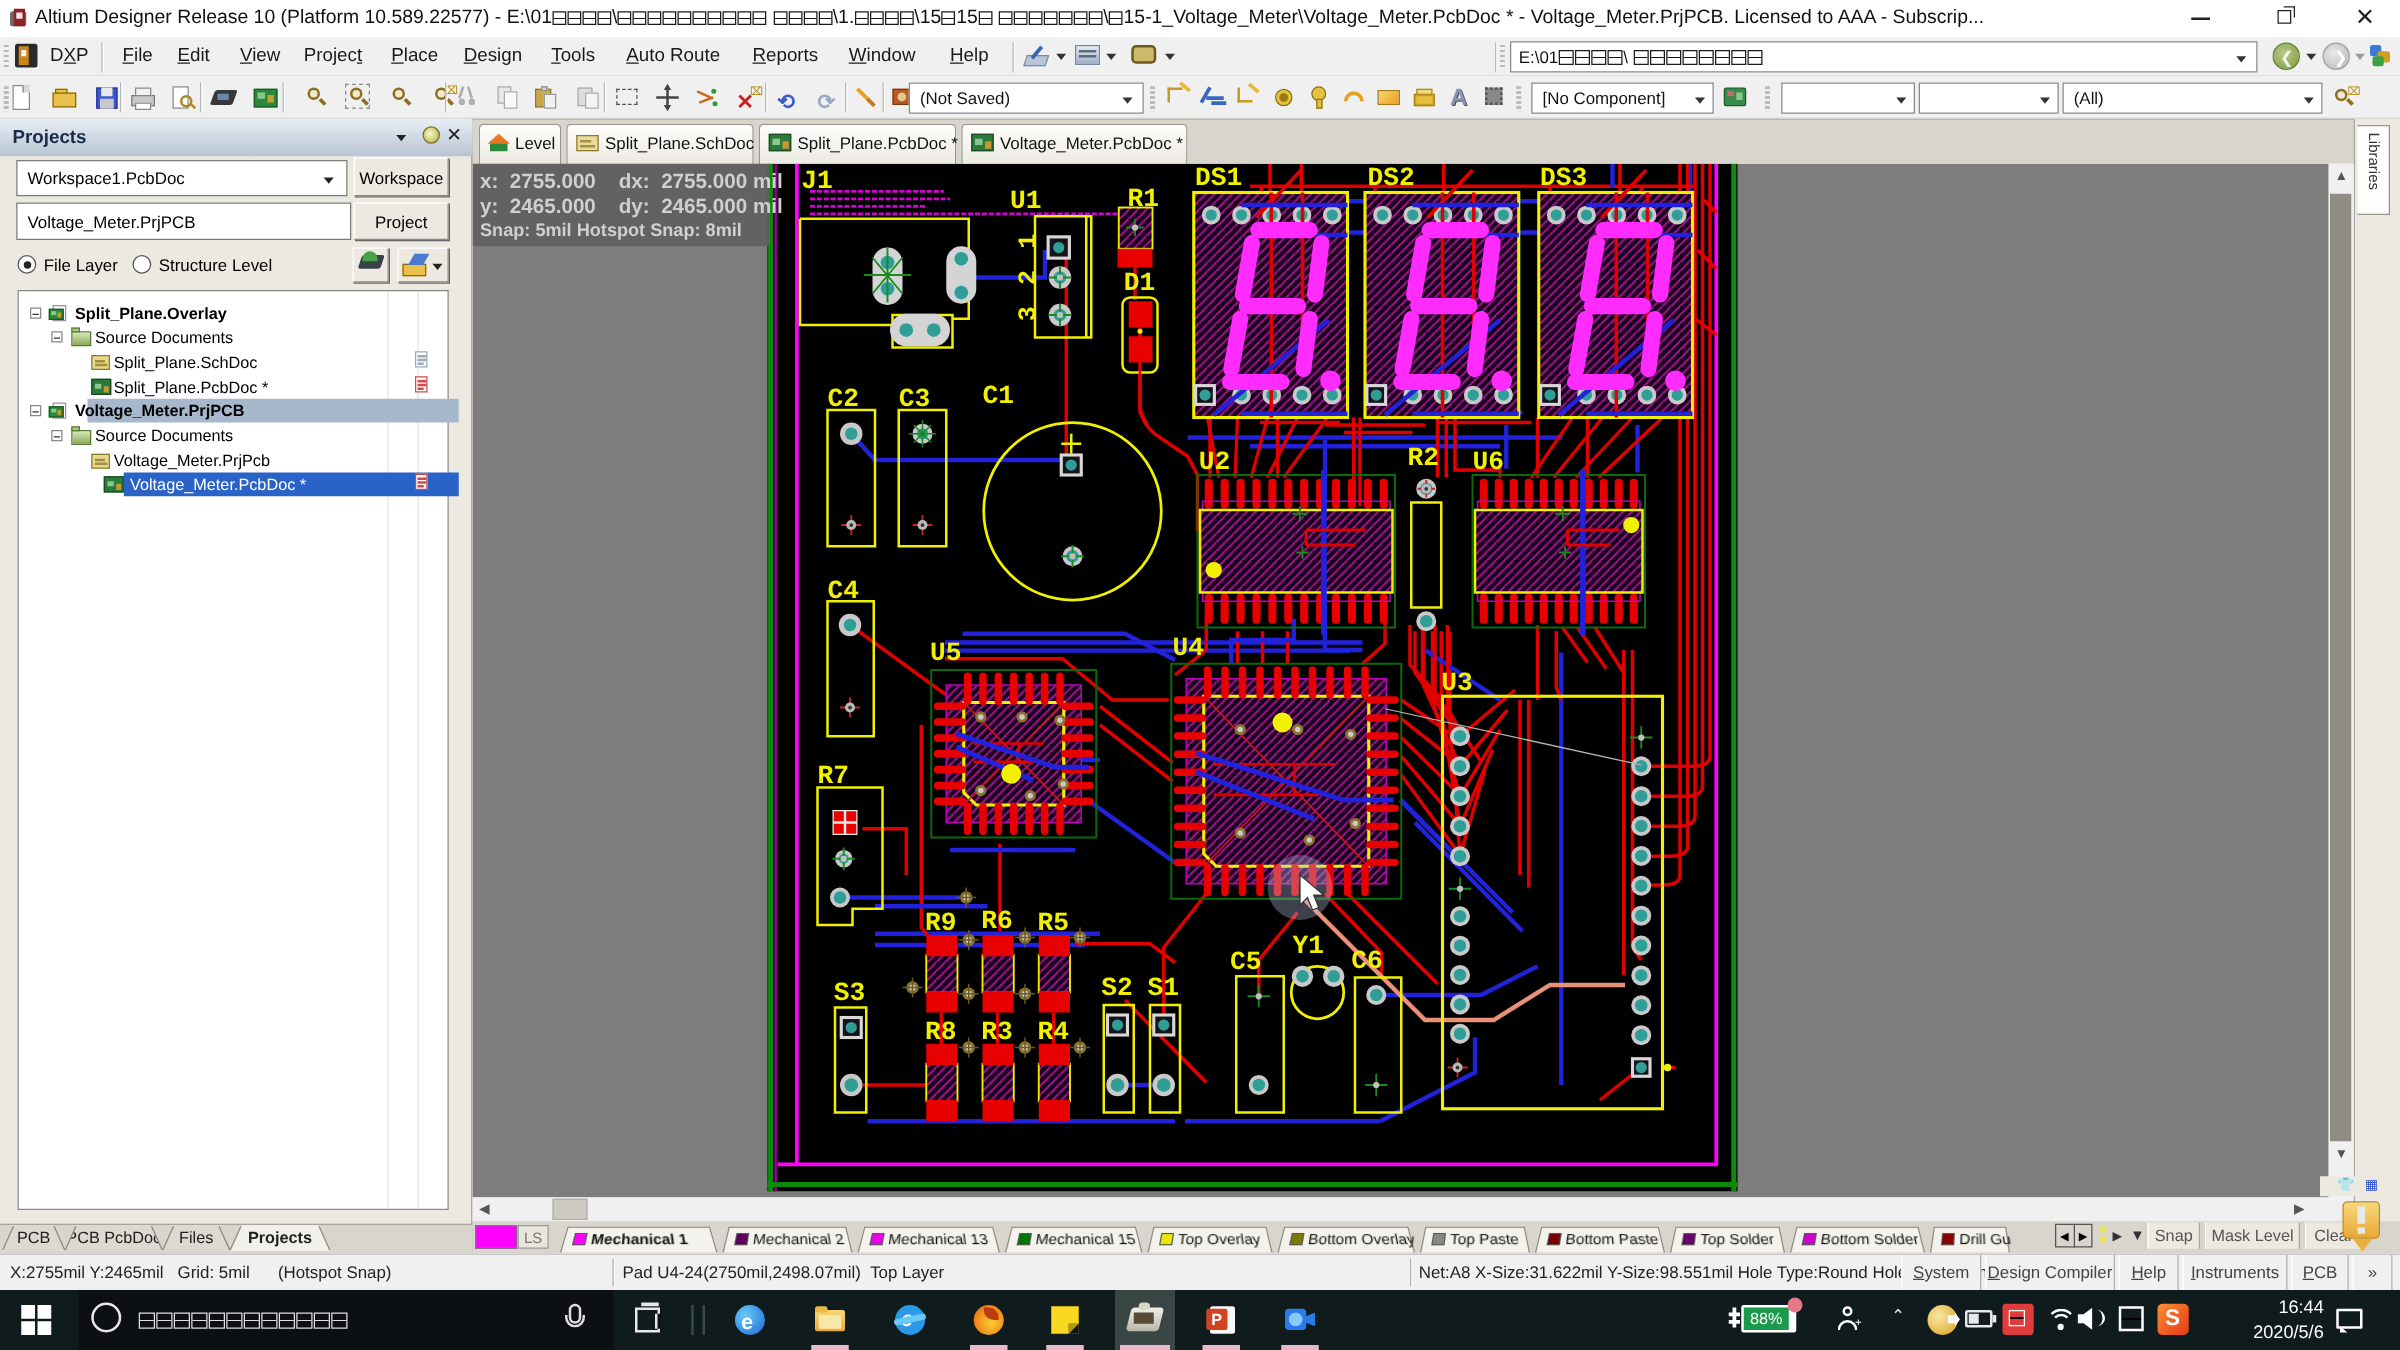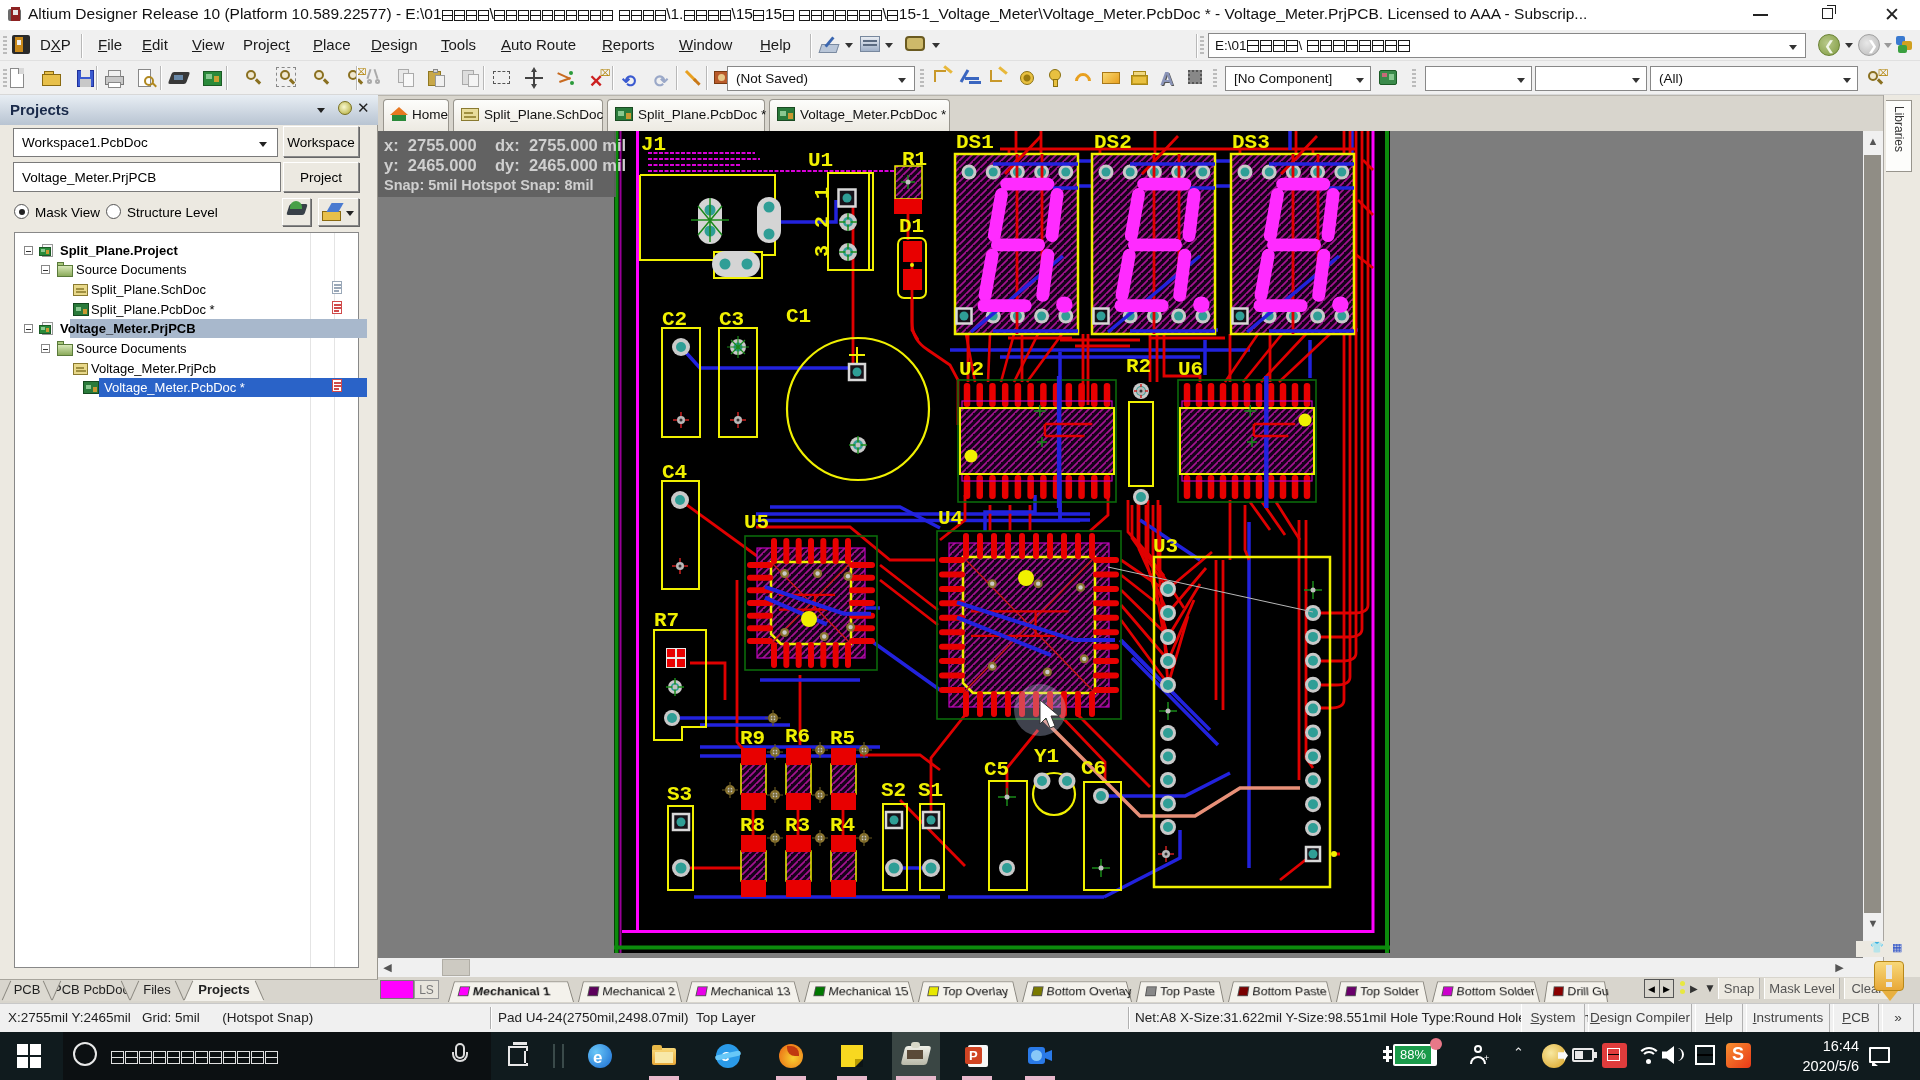--- a/index.html
+++ b/index.html
@@ -258,21 +258,21 @@
 <div class="tbi" style="left:1866px">
       <div style="position:absolute;left:2px;top:4px;width:10px;height:10px;border:2px solid #8a7020;border-radius:7px;background:#f0e8d0"></div>
       <div style="position:absolute;left:11px;top:13px;width:6px;height:3px;background:#8a7020;transform:rotate(45deg)"></div>
       <div style="position:absolute;left:12px;top:1px;width:8px;height:6px;color:#b08000;font-size:9px">⌧</div>
     </div>
 </div>
 <div id="tabbar">
 <div class="dtab" style="left:383px;width:66px"><div style="position:absolute;left:7px;top:7px;width:17px;height:14px">
         <div style="position:absolute;left:1px;top:6px;width:14px;height:8px;background:#2a8a3a"></div>
         <div style="position:absolute;left:-1px;top:0px;width:0;height:0;border-left:9px solid transparent;border-right:9px solid transparent;border-bottom:8px solid #e87820"></div>
-      </div><span style="margin-left:28px">Home</span></div>
+      </div><span style="margin-left:28px">Level</span></div>
 <div class="dtab" style="left:453px;width:150px"><div style="position:absolute;left:7px;top:8px;width:18px;height:13px;background:#e8dc9a;border:1px solid #8a7a30">
         <div style="position:absolute;left:2px;top:3px;width:9px;height:2px;background:#a09040"></div>
         <div style="position:absolute;left:2px;top:7px;width:12px;height:2px;background:#a09040"></div>
       </div><span style="margin-left:30px">Split_Plane.SchDoc</span></div>
 <div class="dtab" style="left:607px;width:158px"><div style="position:absolute;left:7px;top:7px;width:18px;height:14px;background:#2a7a3a;border:1px solid #1a4a22">
         <div style="position:absolute;left:2px;top:3px;width:6px;height:5px;background:#8ac890"></div>
         <div style="position:absolute;left:10px;top:5px;width:5px;height:6px;background:#c89830"></div>
       </div><span style="margin-left:30px">Split_Plane.PcbDoc *</span></div>
 <div class="dtab active" style="left:769px;width:181px"><div style="position:absolute;left:7px;top:7px;width:18px;height:14px;background:#2a7a3a;border:1px solid #1a4a22">
         <div style="position:absolute;left:2px;top:3px;width:6px;height:5px;background:#8ac890"></div>
@@ -917,36 +917,36 @@
       <div class="darr" style="right:10px;top:13px;border-top-color:#222"></div>
     </div>
 <div class="btn" style="left:283px;top:31px;width:76px;height:31px;line-height:31px">Workspace</div>
 <div class="fld" style="left:13px;top:67px;width:268px;height:30px">
       <span style="position:absolute;left:8px;top:7px;font-size:13.5px">Voltage_Meter.PrjPCB</span>
     </div>
 <div class="btn" style="left:283px;top:67px;width:76px;height:30px;line-height:30px">Project</div>
 <div style="position:absolute;left:14px;top:109px;width:15px;height:15px;border:1px solid #555;border-radius:9px;background:#fff">
       <div style="position:absolute;left:3.5px;top:3.5px;width:6px;height:6px;background:#222;border-radius:4px"></div>
     </div>
-<div style="position:absolute;left:35px;top:110px;font-size:13.5px">Mask View</div>
+<div style="position:absolute;left:35px;top:110px;font-size:13.5px">File Layer</div>
 <div style="position:absolute;left:106px;top:109px;width:15px;height:15px;border:1px solid #555;border-radius:9px;background:#fff"></div>
 <div style="position:absolute;left:127px;top:110px;font-size:13.5px">Structure Level</div>
 <div class="btn" style="left:282px;top:103px;width:29px;height:28px">
       <div style="position:absolute;left:5px;top:5px;width:18px;height:11px;background:#384048;border-radius:2px;transform:skewX(-18deg)"></div>
       <div style="position:absolute;left:7px;top:2px;width:12px;height:8px;background:#48a048;border-radius:6px 6px 0 0"></div>
     </div>
 <div class="btn" style="left:318px;top:103px;width:41px;height:28px">
       <div style="position:absolute;left:3px;top:12px;width:19px;height:10px;background:#e8c04a;border:1px solid #8a6a10"></div>
       <div style="position:absolute;left:10px;top:4px;width:12px;height:9px;background:#4a7ad0;transform:skewX(-30deg)"></div>
       <div class="darr" style="right:4px;top:12px;border-top-color:#222"></div>
     </div>
 <div id="treebox">
 <div style="position:absolute;left:295px;top:0;width:1px;height:100%;background:#e4e4e4"></div>
 <div style="position:absolute;left:319px;top:0;width:1px;height:100%;background:#e4e4e4"></div>
-<div style="position:absolute;left:45px;top:10px;font-size:13px;font-weight:700;color:#000;white-space:nowrap">Split_Plane.Project</div>
+<div style="position:absolute;left:45px;top:10px;font-size:13px;font-weight:700;color:#000;white-space:nowrap">Split_Plane.Overlay</div>
       <div style="position:absolute;left:9px;top:13px;width:9px;height:9px;background:#fff;border:1px solid #888">
         <div style="position:absolute;left:1px;top:3.5px;width:5px;height:1.5px;background:#333"></div>
       </div>
       <div style="position:absolute;left:24px;top:11px;width:16px;height:14px">
         <div style="position:absolute;left:3px;top:0px;width:11px;height:13px;background:#f8f8f8;border:1px solid #999"></div>
         <div style="position:absolute;left:0px;top:3px;width:12px;height:9px;background:#2a8a3a;border:1px solid #1a5a24"></div>
         <div style="position:absolute;left:2px;top:5px;width:4px;height:3px;background:#8ac890"></div>
         <div style="position:absolute;left:7px;top:6px;width:3px;height:4px;background:#c89830"></div>
       </div>
 <div style="position:absolute;left:61px;top:29px;font-size:13px;font-weight:400;color:#000;white-space:nowrap">Source Documents</div>

